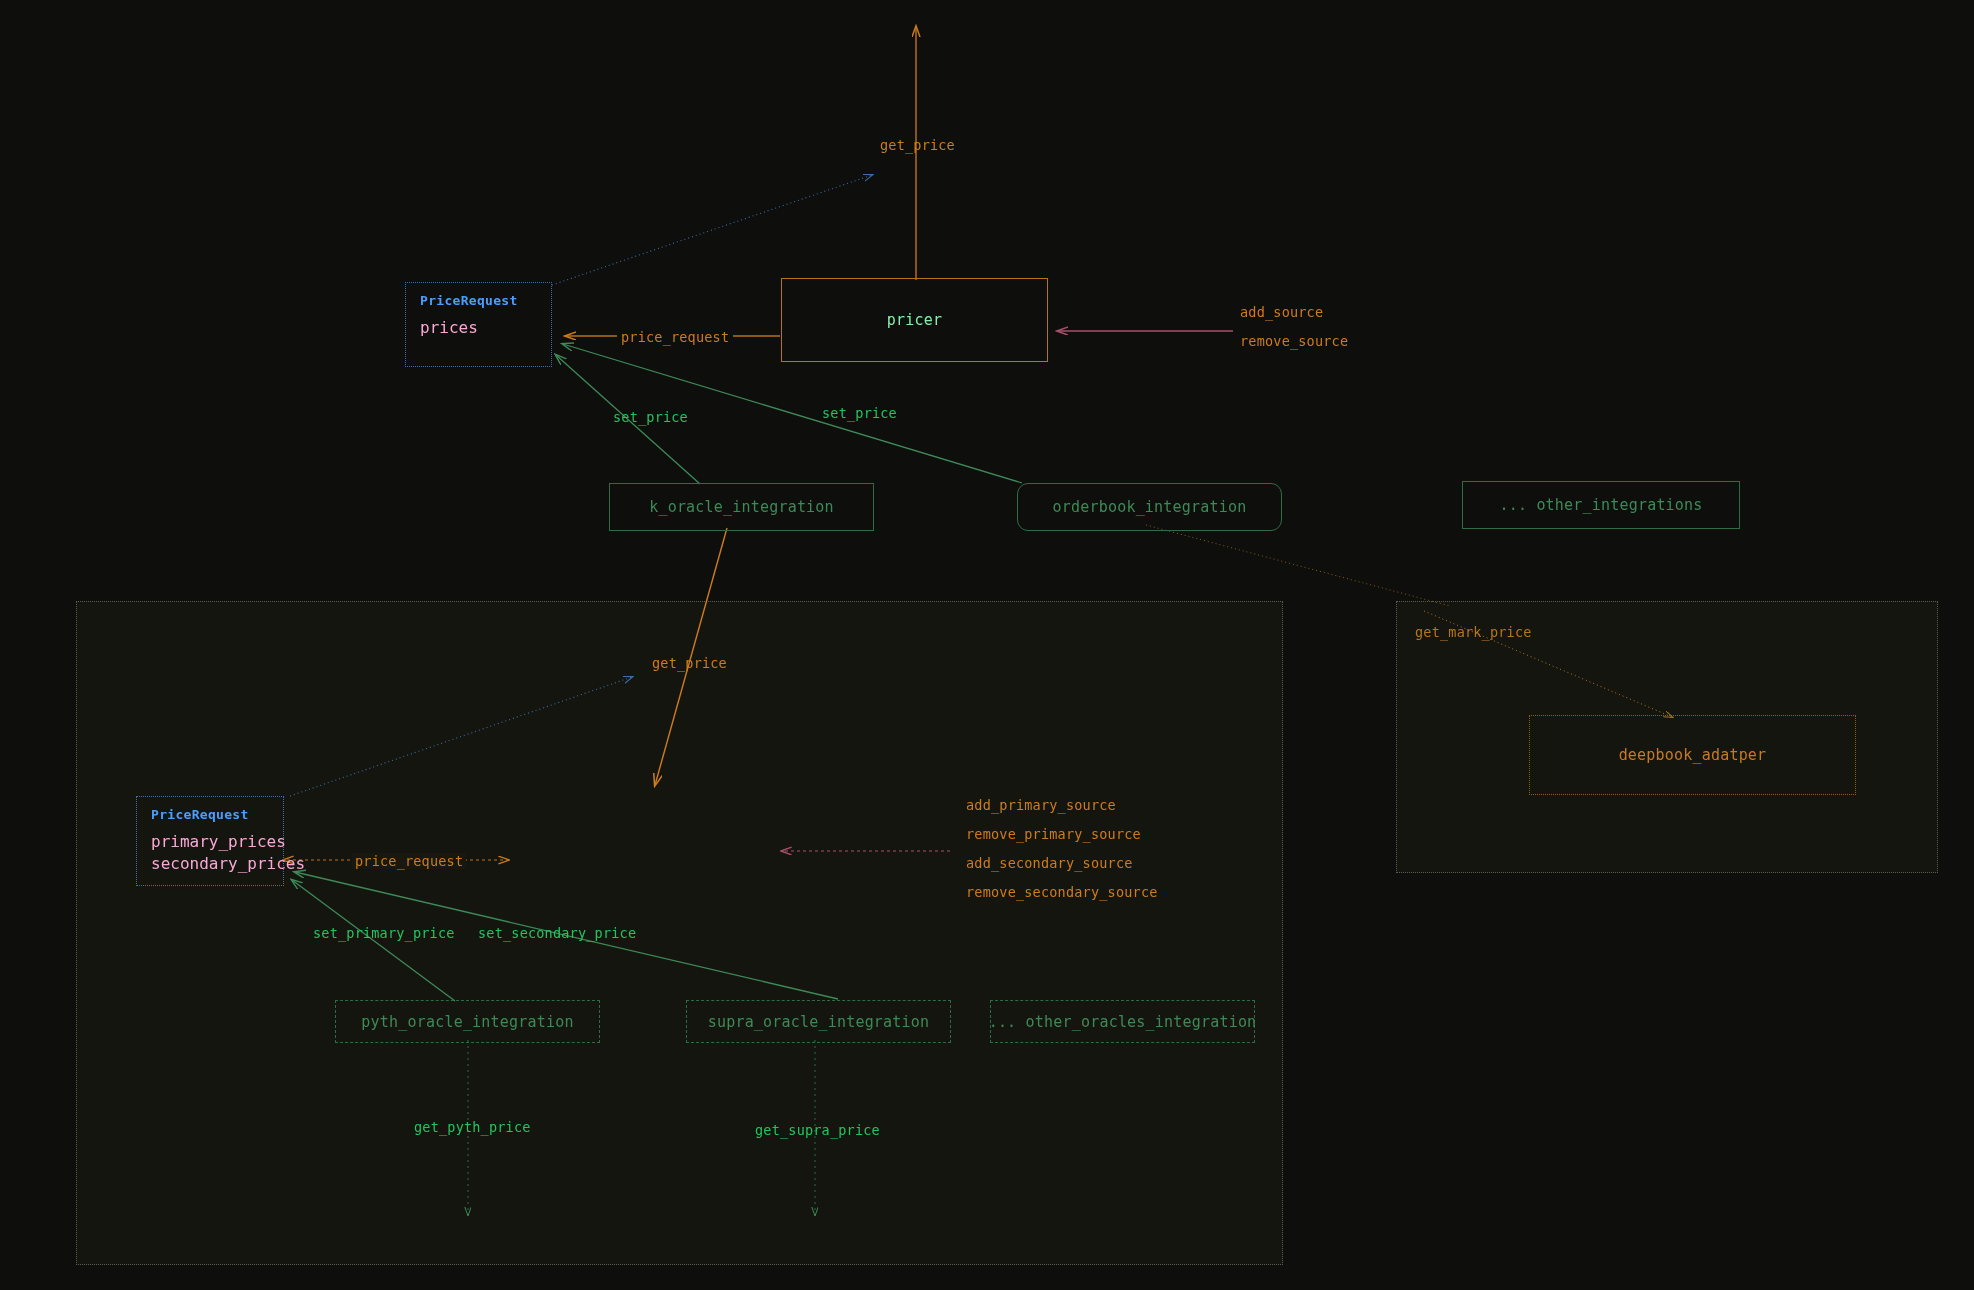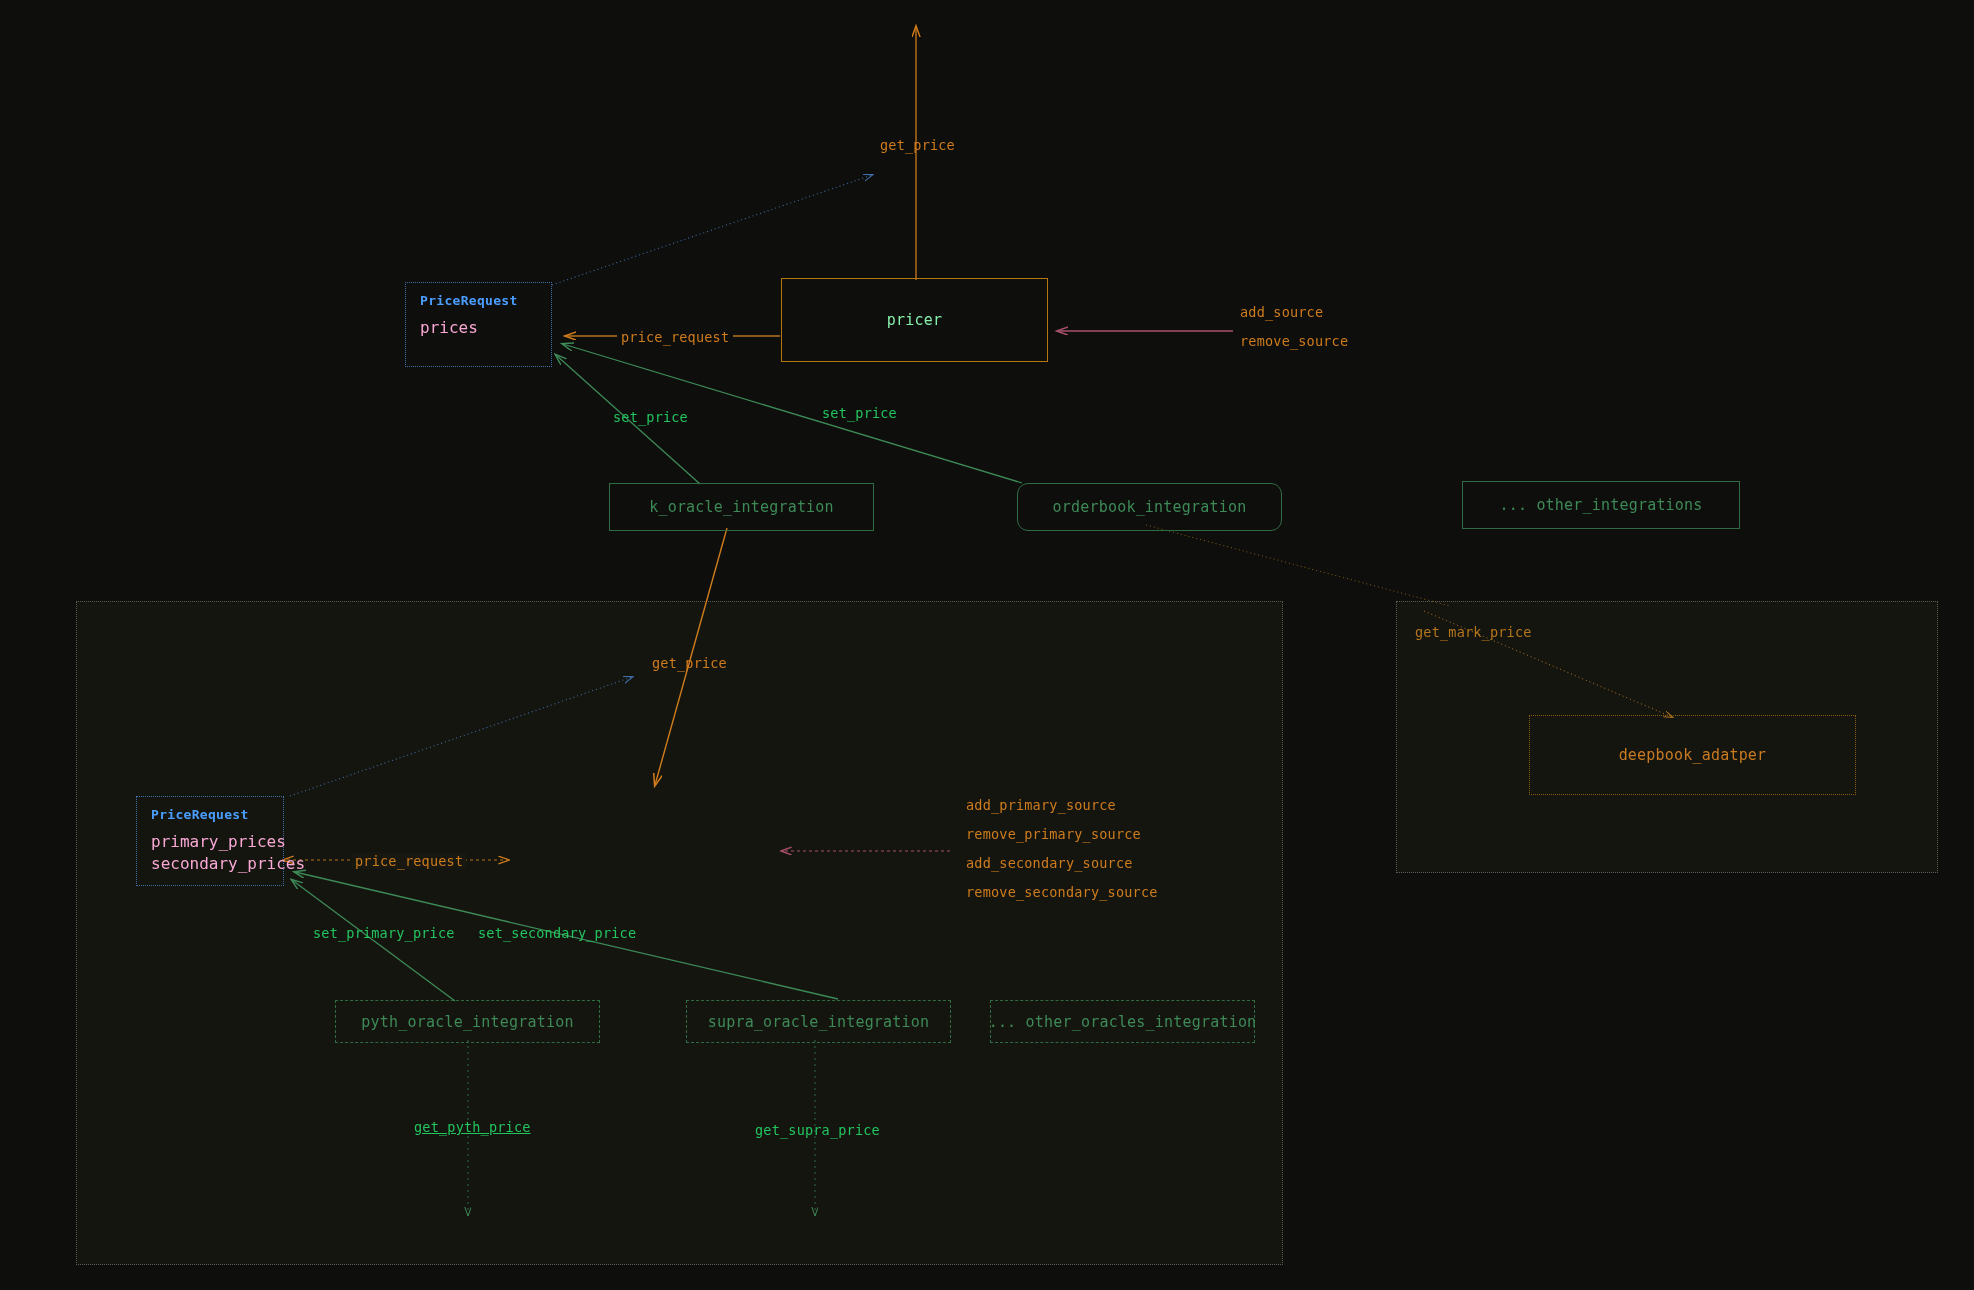--- a/index.html
+++ b/index.html
@@ -230,19 +230,19 @@
   <div class="elabel lbl-orange" style="left:966px; top:826px;">remove_primary_source</div>
 
   <div class="elabel lbl-orange" style="left:966px; top:855px;">add_secondary_source</div>
 
   <div class="elabel lbl-orange" style="left:966px; top:884px;">remove_secondary_source</div>
 
   <div class="elabel lbl-green" style="left:313px; top:925px;">set_primary_price</div>
 
   <div class="elabel lbl-green" style="left:478px; top:925px;">set_secondary_price</div>
 
-  <div class="elabel lbl-green" style="left:414px; top:1119px;text-decoration:underline;">get_pyth_price</div>
+  <div class="elabel lbl-green" style="left:414px; top:1119px;">get_pyth_price</div>
 
   <div class="elabel lbl-green" style="left:755px; top:1122px;">get_supra_price</div>
 
   <div class="elabel lbl-dim-orange" style="left:1415px; top:624px;">get_mark_price</div>
 
 </div>
 
 </body></html>

